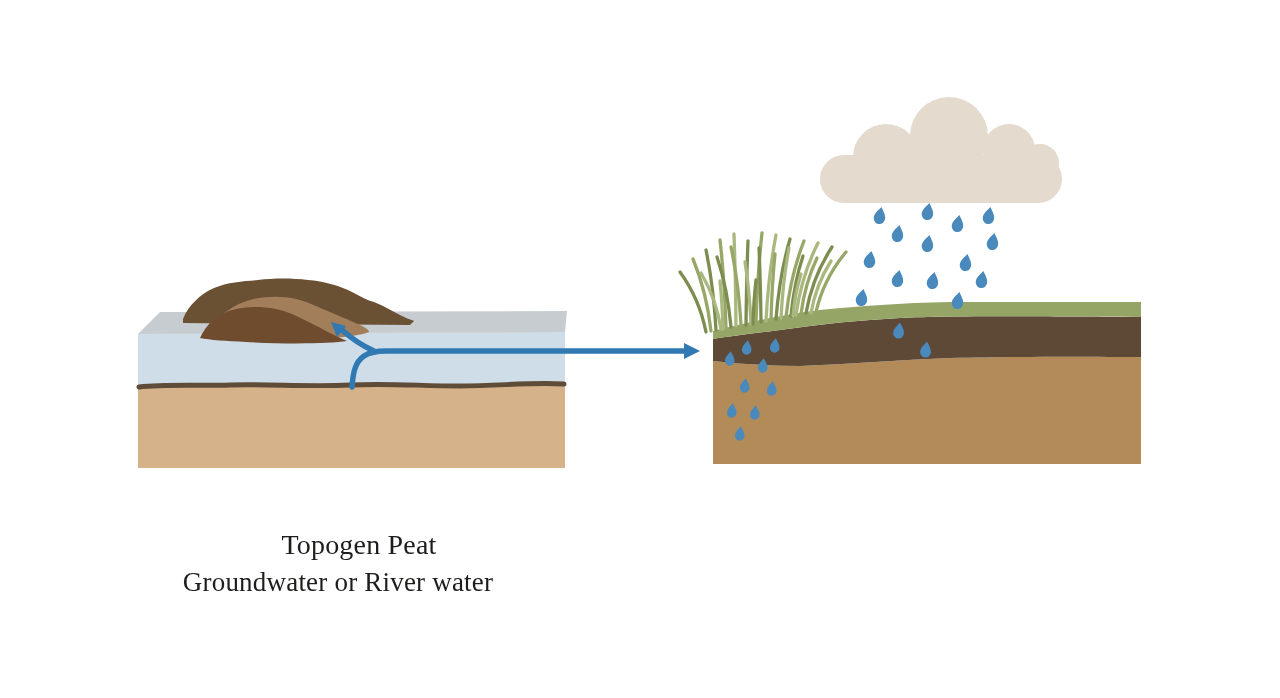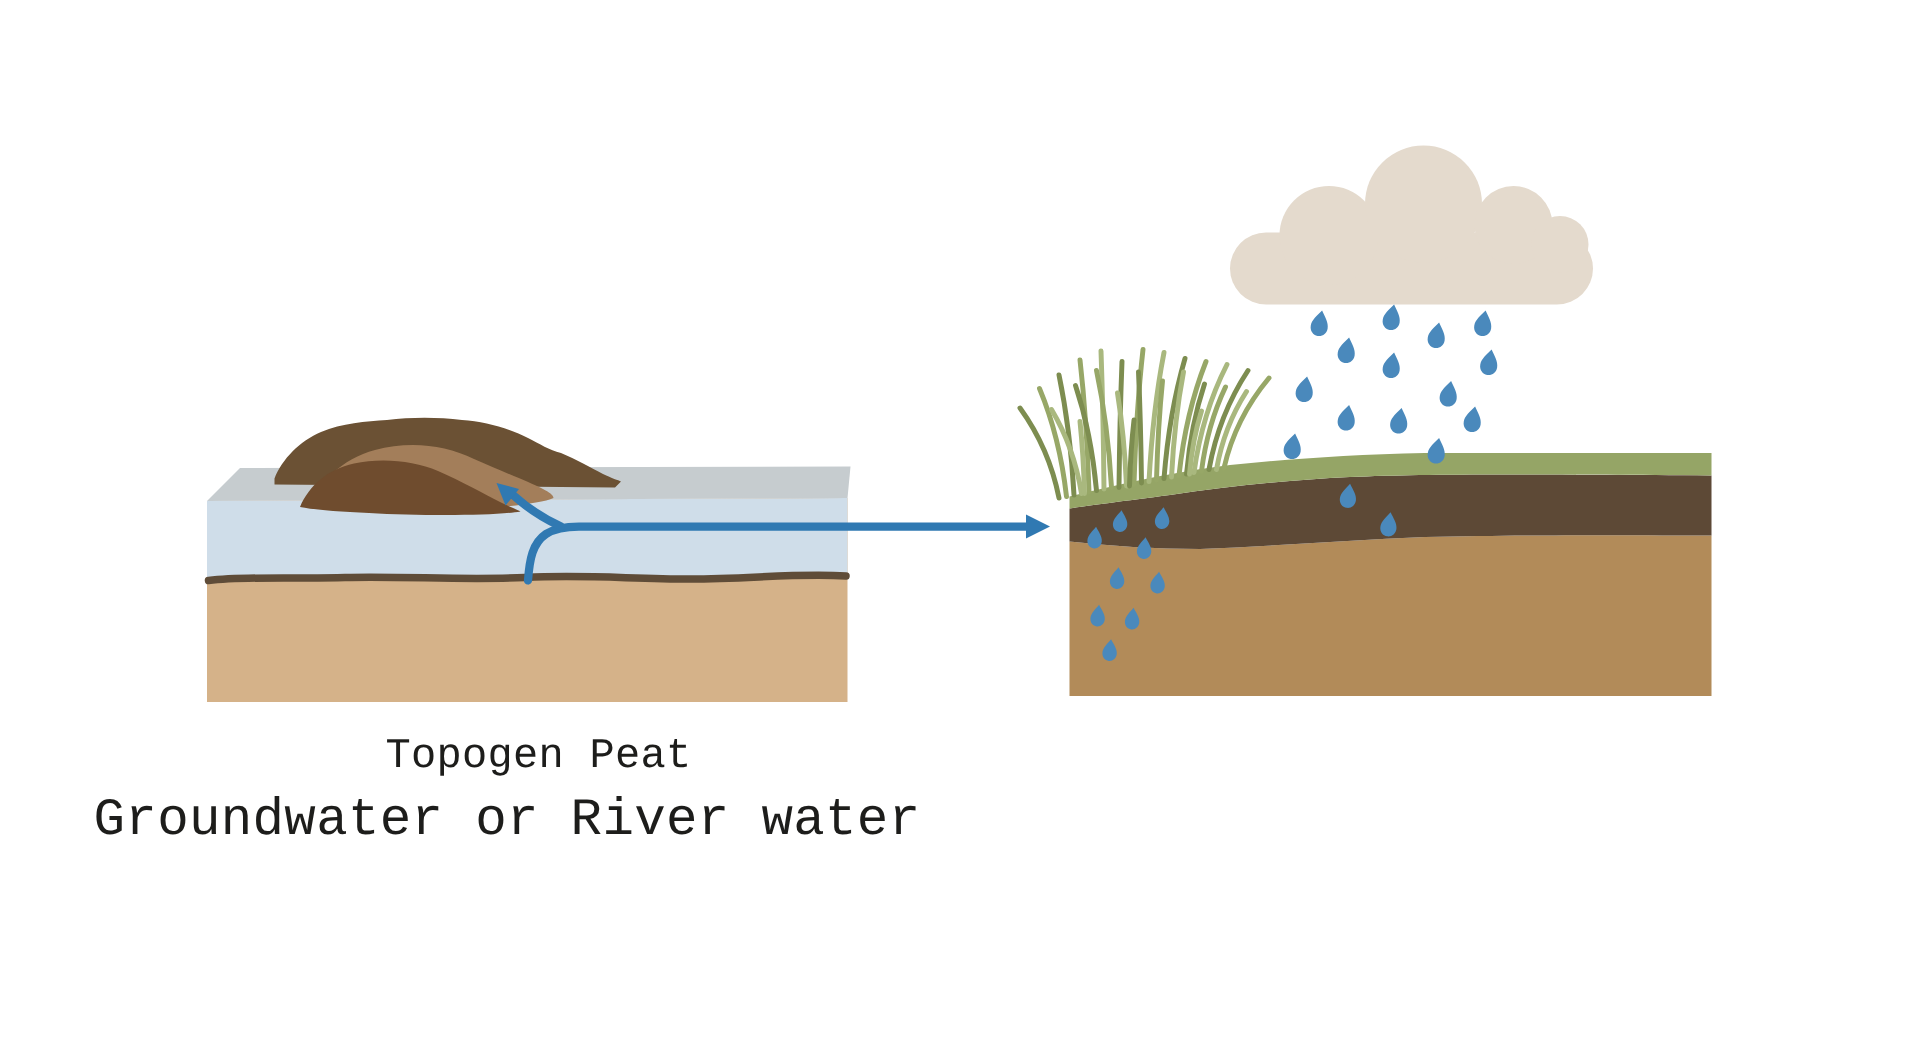--- a/index.html
+++ b/index.html
@@ -13,25 +13,26 @@
     position:relative;
     width:1280px;height:698px;
     background:var(--c-background,#fff);
   }
   svg.scene{position:absolute;left:0;top:0;}
   .label{
     position:absolute;
     transform:translateX(-50%);
     white-space:nowrap;
     color:var(--c-text,#1d1d1b);
-    font-family:Liberation Mono, monospace;
+    font-family:Liberation Serif, serif;
     letter-spacing:0.2px;
+    margin-top:40px;
   }
   .label.title{font-size:28px;}
-  .label.subtitle{font-size:35px;}
+  .label.subtitle{font-size:27px;}
   #topogen-title{left:359px;top:489px;}
   #topogen-subtitle{left:338px;top:527px;}
   #ombrogen-title{left:920px;top:489px;}
 </style>
 </head>
 <body>
 
 <div class="canvas">
 
   <svg class="scene" width="1280" height="698" viewBox="0 0 1280 698">

